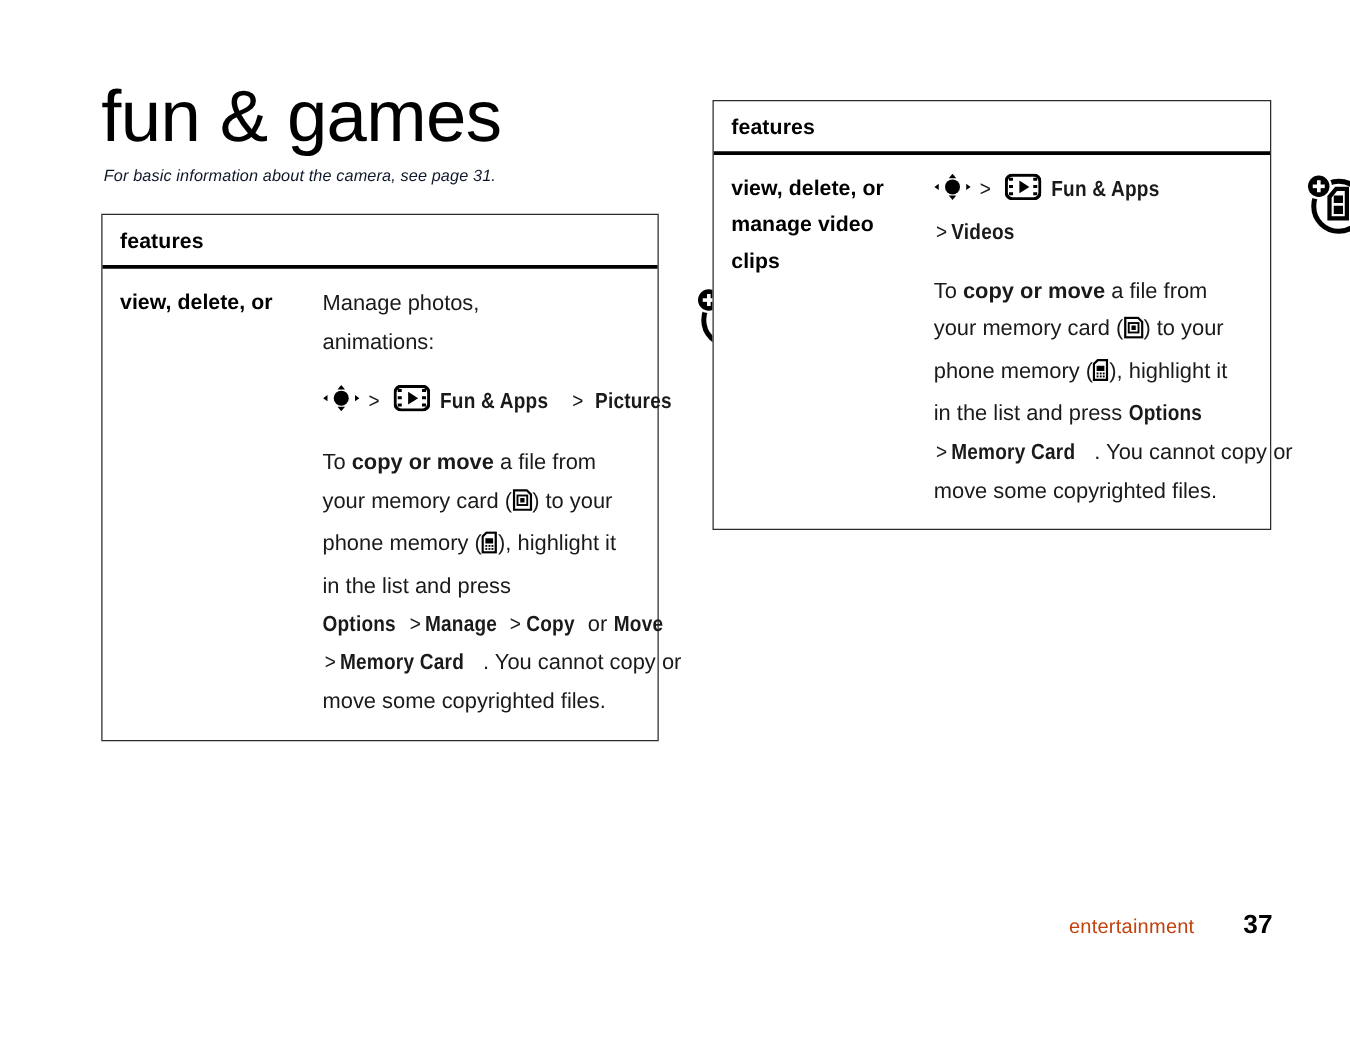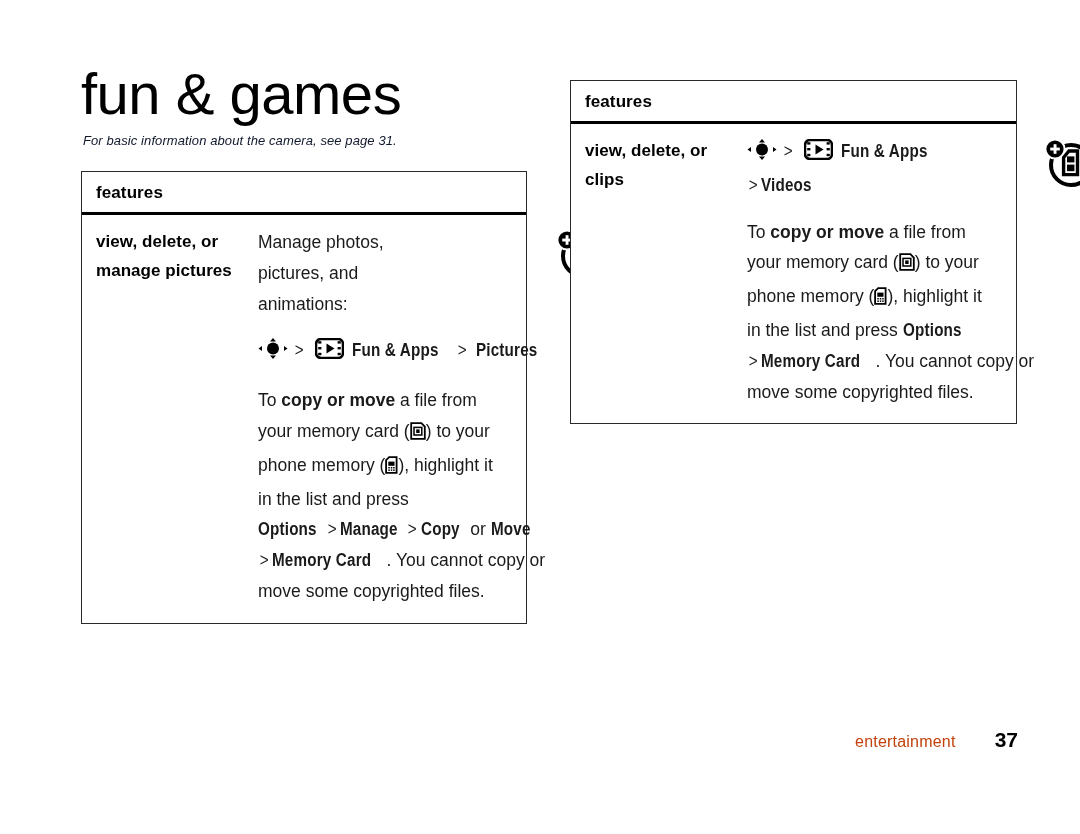--- a/index.html
+++ b/index.html
@@ -142,26 +142,24 @@
 <div class="intro-line">For basic information about the camera, see page 31.</div>
 
 <div class="feat-table left">
 
   <div class="feat-head">features</div>
 
   <div class="feat-body">
 
     <div class="col-term">
       <div>view, delete, or</div>
-      <div>manage pictures</div>
     </div>
 
     <div class="col-desc">
       <p>Manage photos,</p>
-      <p>pictures, and</p>
       <p>animations:</p>
 
       <div class="gap"></div>
 
       <p style="white-space:nowrap;">
         <span class="i-inline">
           <svg width="30" height="21" viewBox="0 0 30 21">
             <circle cx="15" cy="10.5" r="6" fill="#000"></circle>
             <polygon points="15,0 18,3.6 12,3.6" fill="#000"></polygon>
             <polygon points="15,21 18,17.4 12,17.4" fill="#000"></polygon>
@@ -244,20 +242,21 @@
 </div>
 
 <div class="feat-table right">
 
   <div class="feat-head">features</div>
 
   <div class="feat-body">
 
     <div class="col-term">
       <div>view, delete, or</div>
+      <div>manage video</div>
       <div>clips</div>
     </div>
 
     <div class="col-desc">
 
       <p style="white-space:nowrap;">
         <span class="i-inline">
           <svg width="30" height="21" viewBox="0 0 30 21">
             <circle cx="15" cy="10.5" r="6" fill="#000"></circle>
             <polygon points="15,0 18,3.6 12,3.6" fill="#000"></polygon>

